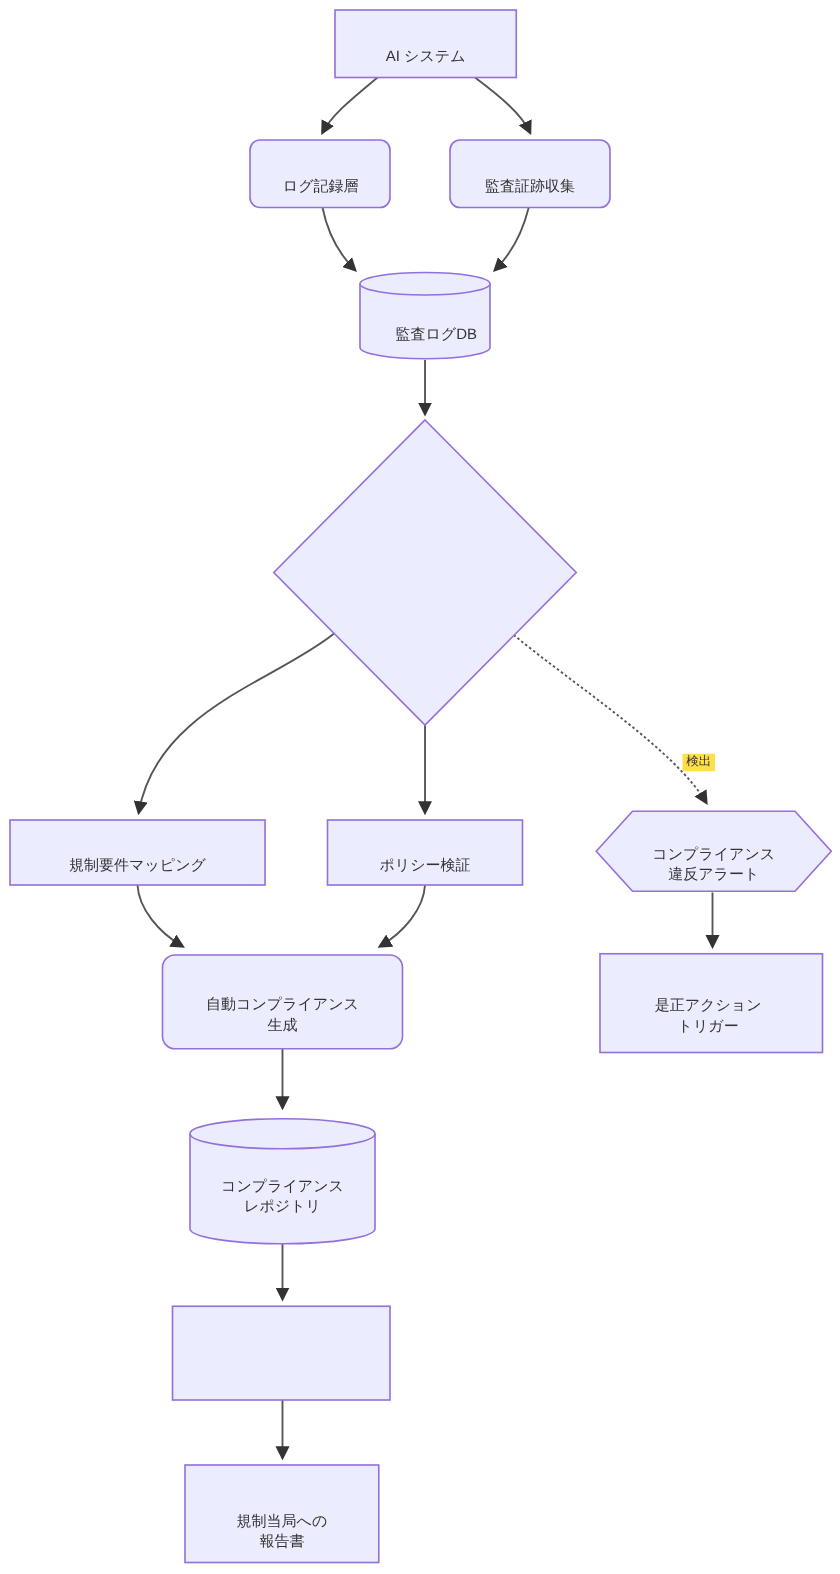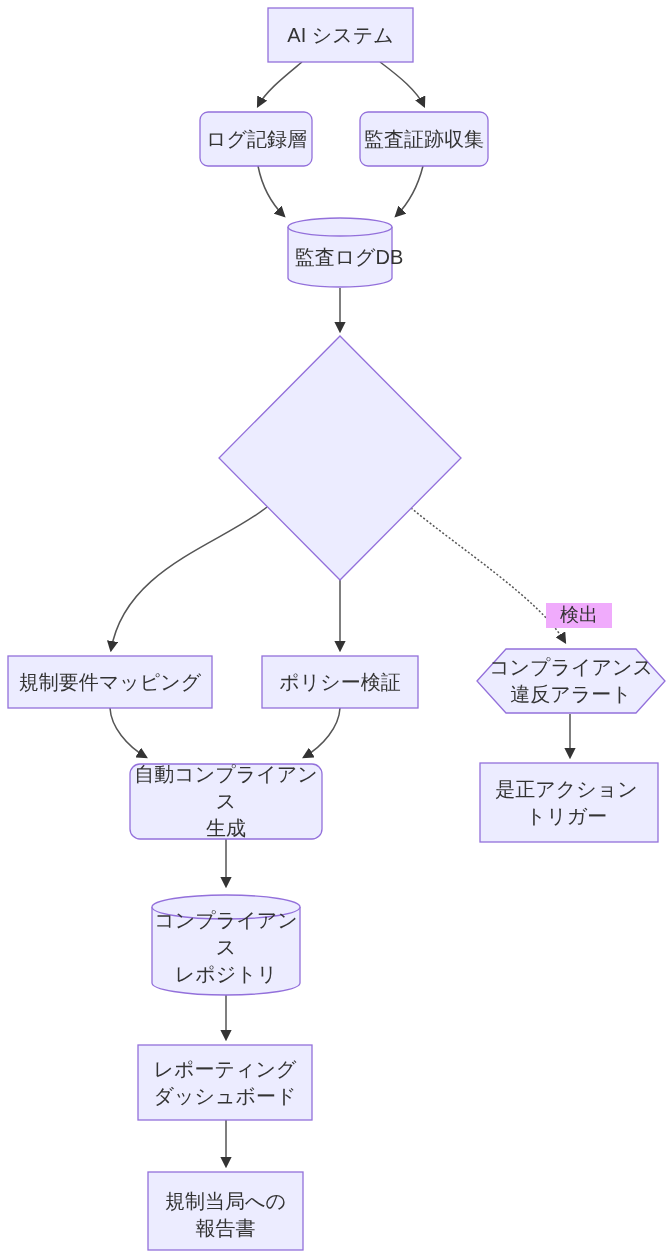--- a/index.html
+++ b/index.html
@@ -9,32 +9,33 @@
     background:#ffffff;
     font-family:"Liberation Sans","DejaVu Sans",sans-serif;
     overflow:hidden;
   }
   .edge-layer{position:absolute;left:0;top:0;}
   .node-label{
     position:absolute;
     display:flex;align-items:center;justify-content:center;
     text-align:center;
     color:#333333;
-    font-size:20px;
+    font-size:12px;
     line-height:1.35;
     white-space:pre-line;
     pointer-events:none;
+    margin-top:10px;
   }
   .edge-label{
     position:absolute;
-    background:#f0abfc;
+    background:#fde047;
     color:#333333;
-    font-size:19px;
+    font-size:10px;
     line-height:1.2;
-    padding:1px 14px;
+    padding:1px 3px;
     text-align:center;
     white-space:nowrap;
   }
 </style>
 </head>
 <body>
 
 <div class="canvas">
 
   <svg class="edge-layer" width="672" height="1259" viewBox="0 0 672 1259">
@@ -105,21 +106,19 @@
 
   <div class="node-label" style="left:130px;top:764px;width:192px;height:75px;">自動コンプライアンス
 生成</div>
 
   <div class="node-label" style="left:480px;top:763px;width:173px;height:79px;text-align:center;">是正アクション
 トリガー</div>
 
   <div class="node-label" style="left:152px;top:903px;width:148px;height:88px;">コンプライアンス
 レポジトリ</div>
 
-  <div class="node-label" style="left:138px;top:1045px;width:174px;height:75px;">レポーティング
-ダッシュボード</div>
 
   <div class="node-label" style="left:148px;top:1176px;width:155px;height:78px;">規制当局への
 報告書</div>
 
   <div class="edge-label" style="left:546px;top:603px;">検出</div>
 
 </div>
 
 </body></html>

